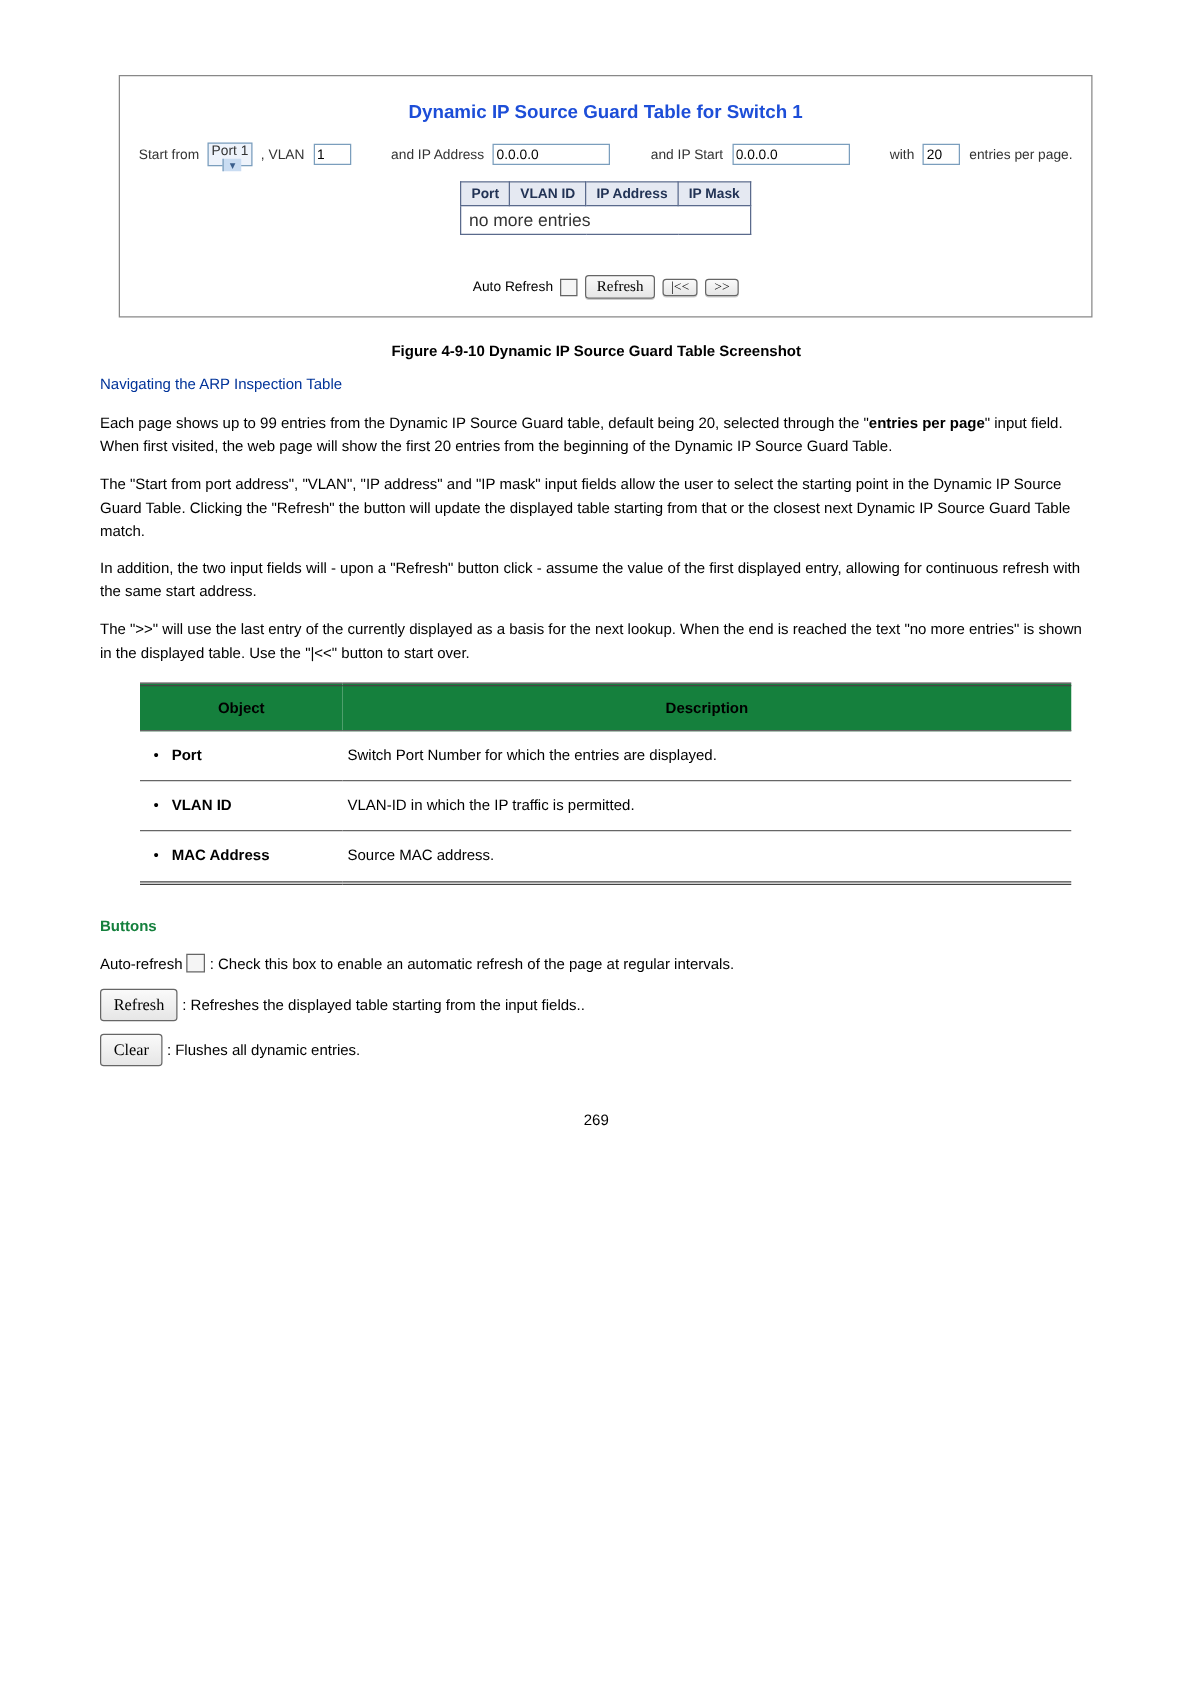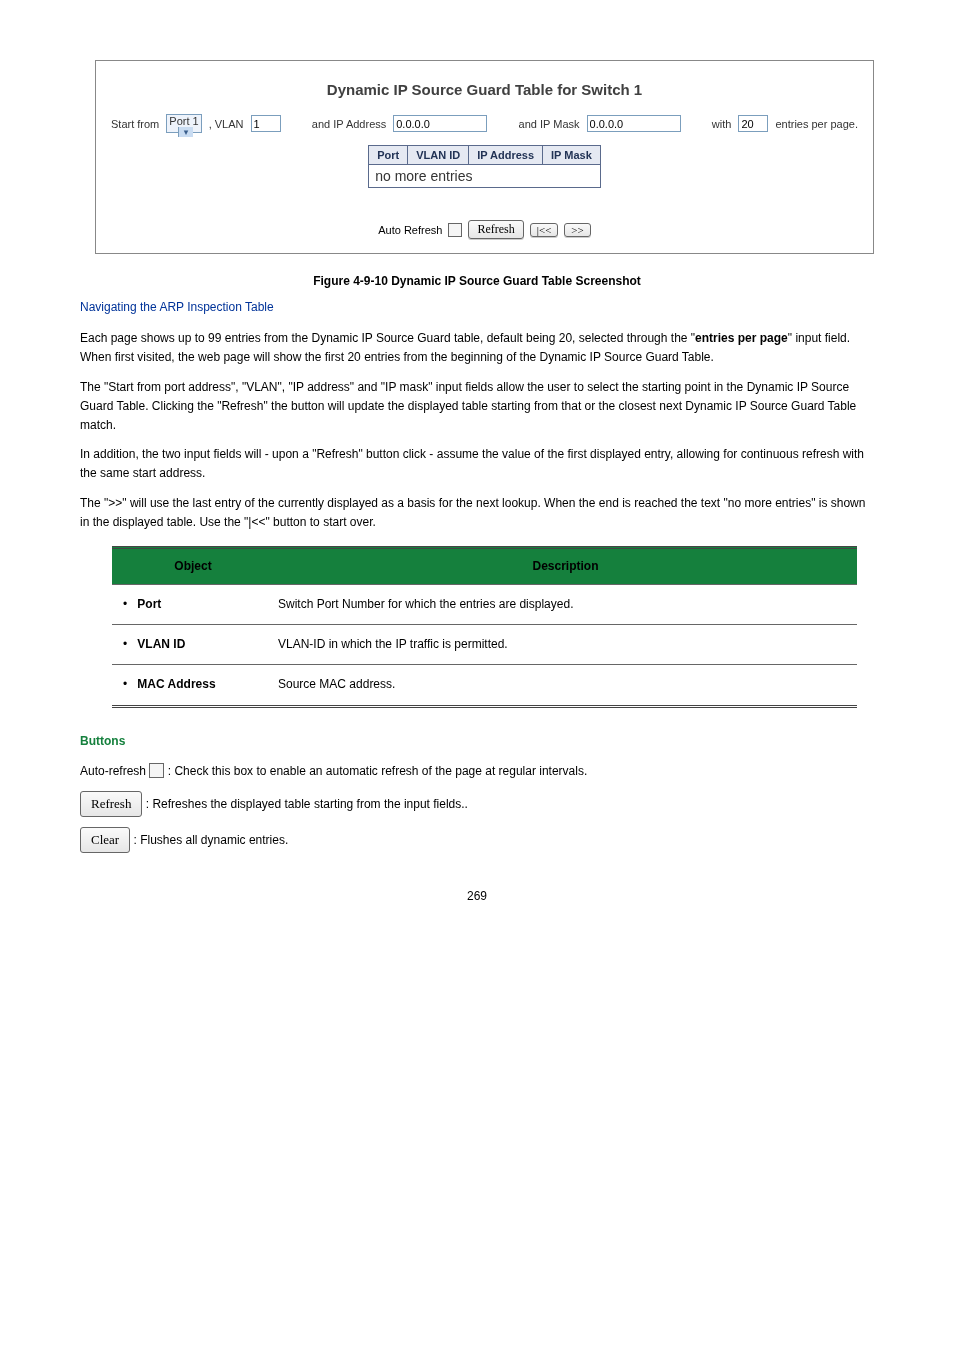--- a/index.html
+++ b/index.html
@@ -1,18 +1,18 @@
 <!DOCTYPE html>
 <html><head>
 <meta charset="utf-8">
 <style>
   body { font-family: Arial, "Helvetica", sans-serif; font-size: 12px; color: #000; margin: 0; padding: 0; background: #fff; }
   .page { width: 954px; margin: 0 auto; position: relative; }
   .figure-panel { margin: 60px 80px 20px 95px; border: 1px solid #888; background: #fff; padding: 16px 8px 14px; }
-  .figure-title { text-align: center; color: #404040; font-weight: bold; font-size: 15px; margin: 4px 0 16px; }
+  .figure-title { text-align: center; color: #1d4ed8; font-weight: bold; font-size: 15px; margin: 4px 0 16px; }
   .filter-row { display: flex; align-items: center; font-size: 11px; color: #333; padding: 0 4px 10px; gap: 4px; }
   .filter-row .lbl { white-space: nowrap; margin: 0 3px; }
   .sel { border: 1px solid #7b9ebd; background: #eef3fb; height: 17px; display: inline-flex; align-items: center; padding: 0 2px; font-size: 11px; flex-direction: column; }
   .sel .chev { background: #c9dcf2; border-left: 1px solid #7b9ebd; width: 14px; height: 15px; margin-left: 3px; display: inline-flex; align-items: center; justify-content: center; font-size: 9px; color: #3a5e8c; }
   .txt { border: 1px solid #7b9ebd; background: #fff; height: 15px; font-size: 11px; padding: 0 2px; }
   .tw-vlan { width: 24px; }
   .tw-ip { width: 88px; }
   .tw-ent { width: 24px; }
   .center-col { display: flex; flex-direction: column; align-items: center; }
   .data-table { border-collapse: collapse; font-size: 11px; margin-top: 2px; }
@@ -51,21 +51,21 @@
     <span class="sel">
       <span>Port 1</span>
       <span class="chev">▾</span>
     </span>
     <span class="lbl">, VLAN</span>
     <input class="txt tw-vlan" value="1" style="">
     <span class="flex-fill"></span>
     <span class="lbl">and IP Address</span>
     <input class="txt tw-ip" value="0.0.0.0" style="">
     <span class="flex-fill"></span>
-    <span class="lbl">and IP Mask</span>
+    <span class="lbl">and IP Start</span>
     <input class="txt tw-ip" value="0.0.0.0" style="">
     <span class="flex-fill"></span>
     <span class="lbl">with</span>
     <input class="txt tw-ent" value="20" style="">
     <span class="lbl">entries per page.</span>
   </div>
   <div class="center-col">
     <table class="data-table">
       <thead>
         <tr>

